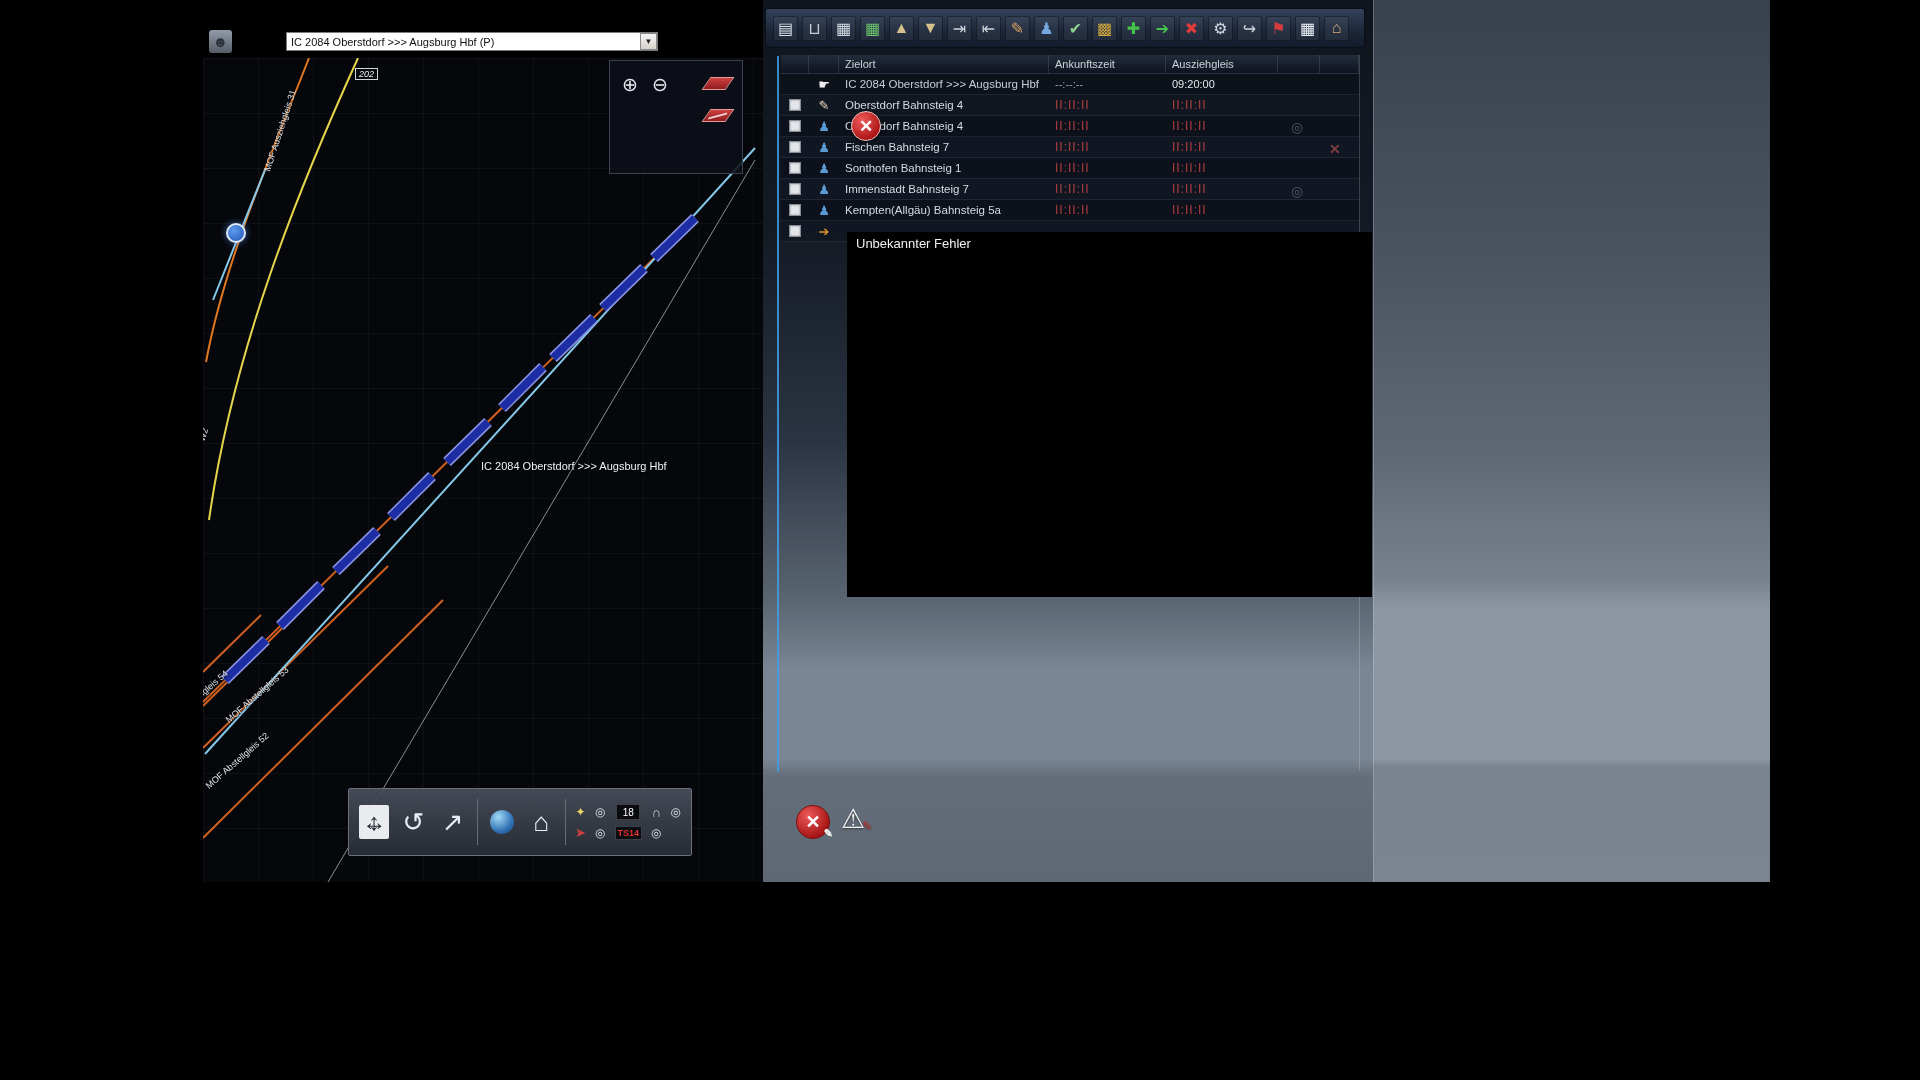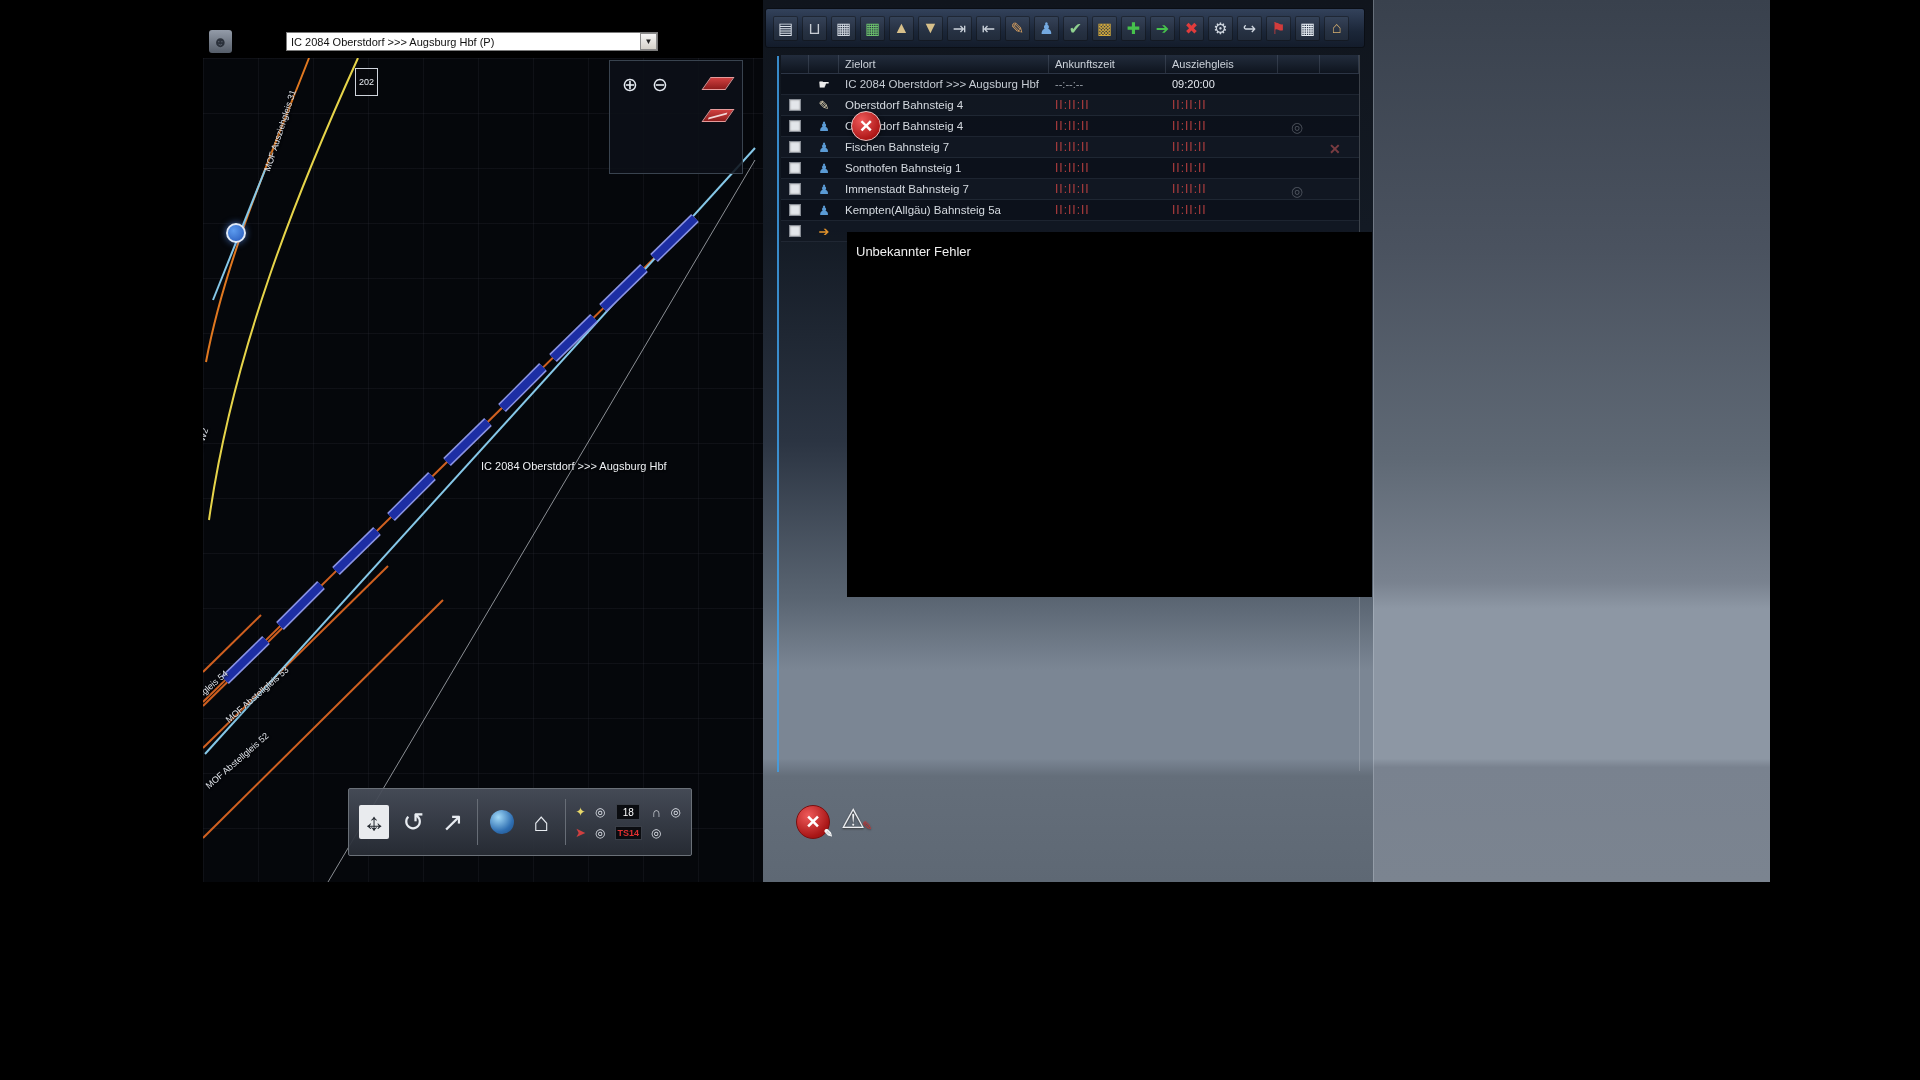--- a/index.html
+++ b/index.html
@@ -22,22 +22,22 @@
   .lbl { position:absolute; color:#dfe3ea; font-size:9px; white-space:nowrap;
          transform-origin:0 50%; text-shadow:0 1px 2px #000; }
   #lbl-auszieh { left:64px; top:166px; transform:rotate(-72deg); }
   #lbl-marker  { left:-12px; top:468px; transform:rotate(-72deg); }
   #lbl-ab53    { left:24px;  top:716px; transform:rotate(-41deg); }
   #lbl-ab54    { left:-12px; top:698px; transform:rotate(-41deg); }
   #lbl-ab52    { left:4px;   top:782px; transform:rotate(-41deg); }
 
   .train-lbl { position:absolute; left:278px; top:460px; font-size:11px; color:#eef1f5;
                text-shadow:0 1px 2px #000; white-space:nowrap; }
-  .tag202 { position:absolute; left:152px; top:68px; padding:8px 3px; font-size:9px;
-            color:#e9edf3; background:rgba(8,10,14,.75); border:1px solid #cfd4dc; }
+  .tag202 { position:absolute; left:152px; top:68px; padding:0 3px; font-size:9px;
+            color:#e9edf3; background:rgba(8,10,14,.75); border:1px solid #cfd4dc;font-style:italic; }
   .blue-marker { position:absolute; left:23px; top:223px; width:20px; height:20px;
                  border-radius:50%; border:2px solid #dfe9f8;
                  background:radial-gradient(circle at 35% 35%, #5c9bee, #2456b8);
                  box-shadow:0 0 7px rgba(90,150,255,.65); }
 
   .combo { position:absolute; left:35px; top:32px; width:372px; height:19px;margin-left:48px; }
   .combo input { position:absolute; left:0; top:0; width:372px; height:19px;
                  border:1px solid #7a7a7a; background:#fff; color:#111;
                  font-size:11px; padding:0 20px 0 4px; font-family:inherit; }
   .combo-btn { position:absolute; right:1px; top:1px; width:17px; height:17px;
@@ -140,21 +140,21 @@
                border-radius:50%; display:flex; align-items:center; justify-content:center;
                background:radial-gradient(circle at 35% 30%, #ef5a5a, #b01818 70%, #8d1010);
                border:1px solid #e8c0c0; color:#fff; font-weight:bold; font-size:17px;
                box-shadow:0 1px 4px rgba(0,0,0,.6); }
   .ghost { position:absolute; z-index:3; font-size:14px; color:#cfd5dd; opacity:.32; }
   #ghost1 { left:528px; top:119px; } #ghost2 { left:528px; top:183px; }
   #ghostx { left:566px; top:141px; color:#e06060; opacity:.5; font-weight:bold; }
 
   .popup { position:absolute; left:84px; top:232px; width:525px; height:365px;
            background:#000; z-index:5; color:#f0f0f0; font-size:13px;
-           padding:12px 9px; }
+           padding:4px 9px; }
 
   .foot-icon { position:absolute; z-index:6; }
   .err-ico { left:33px; top:805px; width:34px; height:34px; border-radius:50%;
              display:flex; align-items:center; justify-content:center;
              background:radial-gradient(circle at 35% 30%, #ef5a5a, #a81616 70%, #8d1010);
              border:1px solid #7a0f0f; color:#fff; font-weight:bold; font-size:18px; }
   .err-ico .mini-pen { position:absolute; right:-4px; bottom:-2px; font-size:11px; color:#f5f5f5; }
   .warn-ico { left:78px; top:803px; font-size:27px; color:#eef0f3; text-shadow:0 1px 2px #333; }
   .warn-ico .mini-pen { position:absolute; right:-7px; bottom:2px; font-size:12px; color:#d23030; }
 

